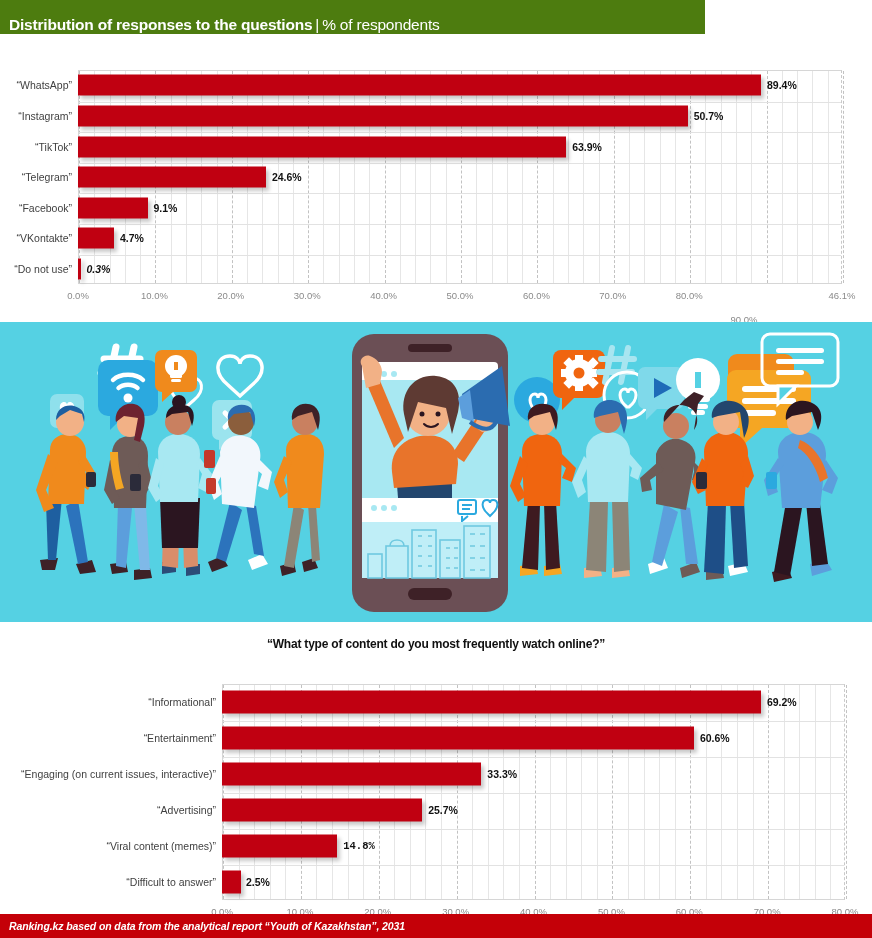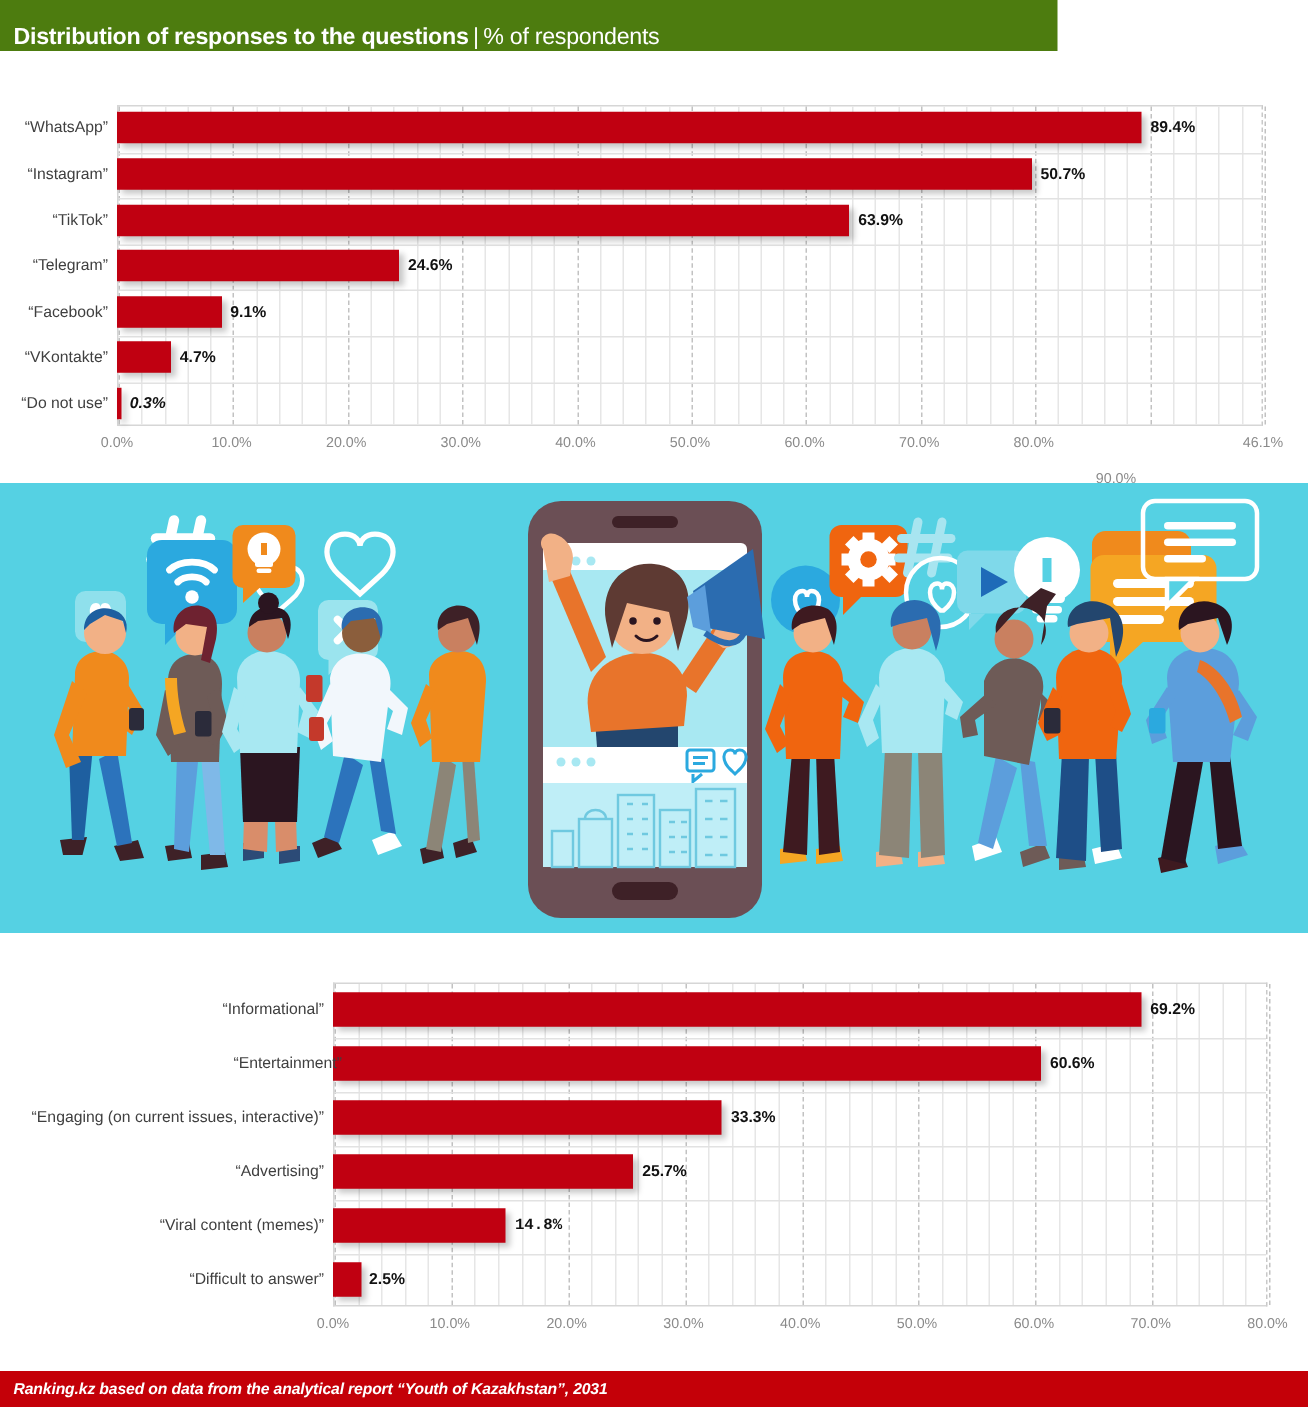--- a/index.html
+++ b/index.html
@@ -481,20 +481,21 @@
     <path d="M826 138 L838 156 L832 172 L822 168 L828 156 L820 144 Z" fill="#5C9EDC"></path>
     <path d="M800 118 C812 122 824 138 828 156 L820 160 C816 144 806 130 798 126 Z" fill="#E8742B"></path>
     <circle cx="800" cy="100" r="13" fill="#F2B186"></circle>
     <path d="M786 98 C784 82 800 74 814 82 C824 88 822 100 818 108 L812 90 L792 94 Z" fill="#2B1520"></path>
     <rect x="766" y="150" width="11" height="17" rx="2" fill="#2BA9DF"></rect>
   </g>
 </svg>
 </div>
 
 <div class="chart-block" id="chart2">
+  <div class="chart-title">“What type of content do you most frequently watch online?”</div>
   <div class="plot-wrap" id="plot-wrap-2" style="height: 256px;">
       <div class="plot" style="left: 222px; top: 33px; width: 623px; height: 216px;">
         <div class="grid-major" style="left: 0px;"></div>
         <div class="grid-minor" style="left: 15.575px;"></div>
         <div class="grid-minor" style="left: 31.15px;"></div>
         <div class="grid-minor" style="left: 46.725px;"></div>
         <div class="grid-minor" style="left: 62.3px;"></div>
         <div class="grid-major" style="left: 77.875px;"></div>
         <div class="grid-minor" style="left: 93.45px;"></div>
         <div class="grid-minor" style="left: 109.025px;"></div>
@@ -535,21 +536,21 @@
         <div class="grid-hrow" style="top: 72px;"></div>
         <div class="grid-hrow" style="top: 108px;"></div>
         <div class="grid-hrow" style="top: 144px;"></div>
         <div class="grid-hrow" style="top: 180px;"></div>
       </div>
       <div class="bar" style="left: 222px; top: 51px; width: 538.895px; height: 23px; background: rgb(192, 0, 17);"></div>
       <div class="bar-value" style="left: 766.895px; top: 51px;">69.2%</div>
       <div class="cat-label" style="left: 0px; width: 216px; top: 51px;">“Informational”</div>
       <div class="bar" style="left: 222px; top: 87px; width: 471.923px; height: 23px; background: rgb(192, 0, 17);"></div>
       <div class="bar-value" style="left: 699.923px; top: 87px;">60.6%</div>
-      <div class="cat-label" style="left: 12px; width: 216px; top: 87px;">“Entertainment”</div>
+      <div class="cat-label" style="left: 0px; width: 216px; top: 87px;">“Entertainment”</div>
       <div class="bar" style="left: 222px; top: 123px; width: 259.324px; height: 23px; background: rgb(192, 0, 17);"></div>
       <div class="bar-value" style="left: 487.324px; top: 123px;">33.3%</div>
       <div class="cat-label" style="left: 0px; width: 216px; top: 123px;">“Engaging (on current issues, interactive)”</div>
       <div class="bar" style="left: 222px; top: 159px; width: 200.139px; height: 23px; background: rgb(192, 0, 17);"></div>
       <div class="bar-value" style="left: 428.139px; top: 159px;">25.7%</div>
       <div class="cat-label" style="left: 0px; width: 216px; top: 159px;">“Advertising”</div>
       <div class="bar" style="left: 222px; top: 195px; width: 115.255px; height: 23px; background: rgb(192, 0, 17);"></div>
       <div class="bar-value" style="left: 343.255px; top: 195px; font-family: Liberation Mono, monospace;">14.8%</div>
       <div class="cat-label" style="left: 0px; width: 216px; top: 195px;">“Viral content (memes)”</div>
       <div class="bar" style="left: 222px; top: 231px; width: 19.4688px; height: 23px; background: rgb(192, 0, 17);"></div>

